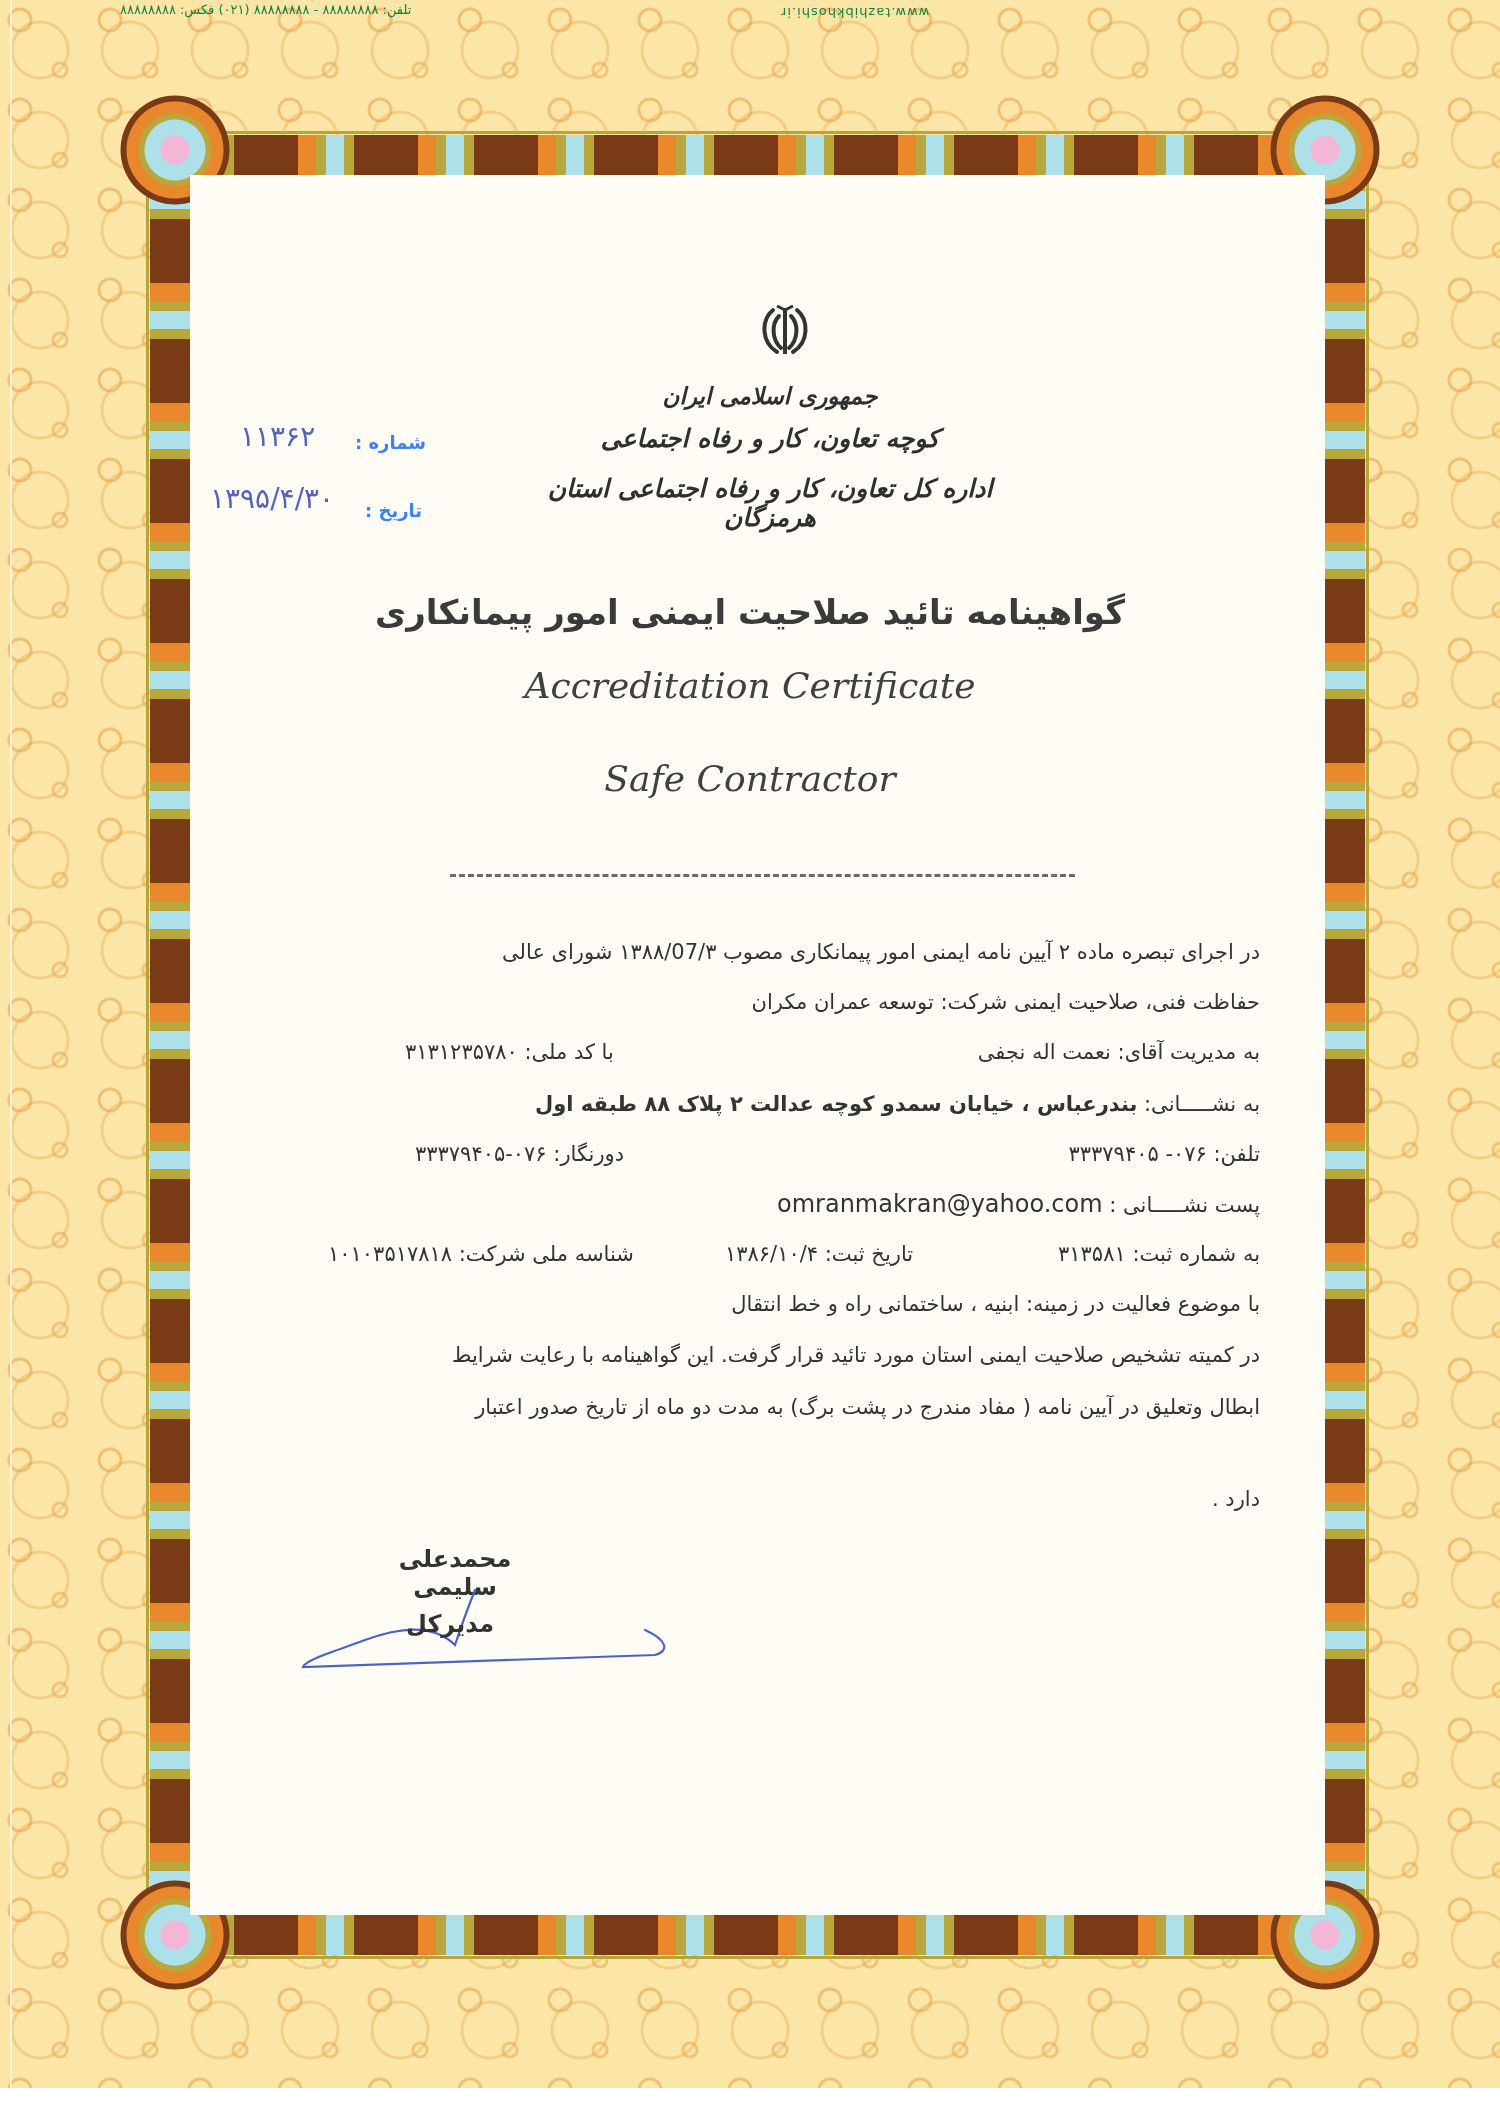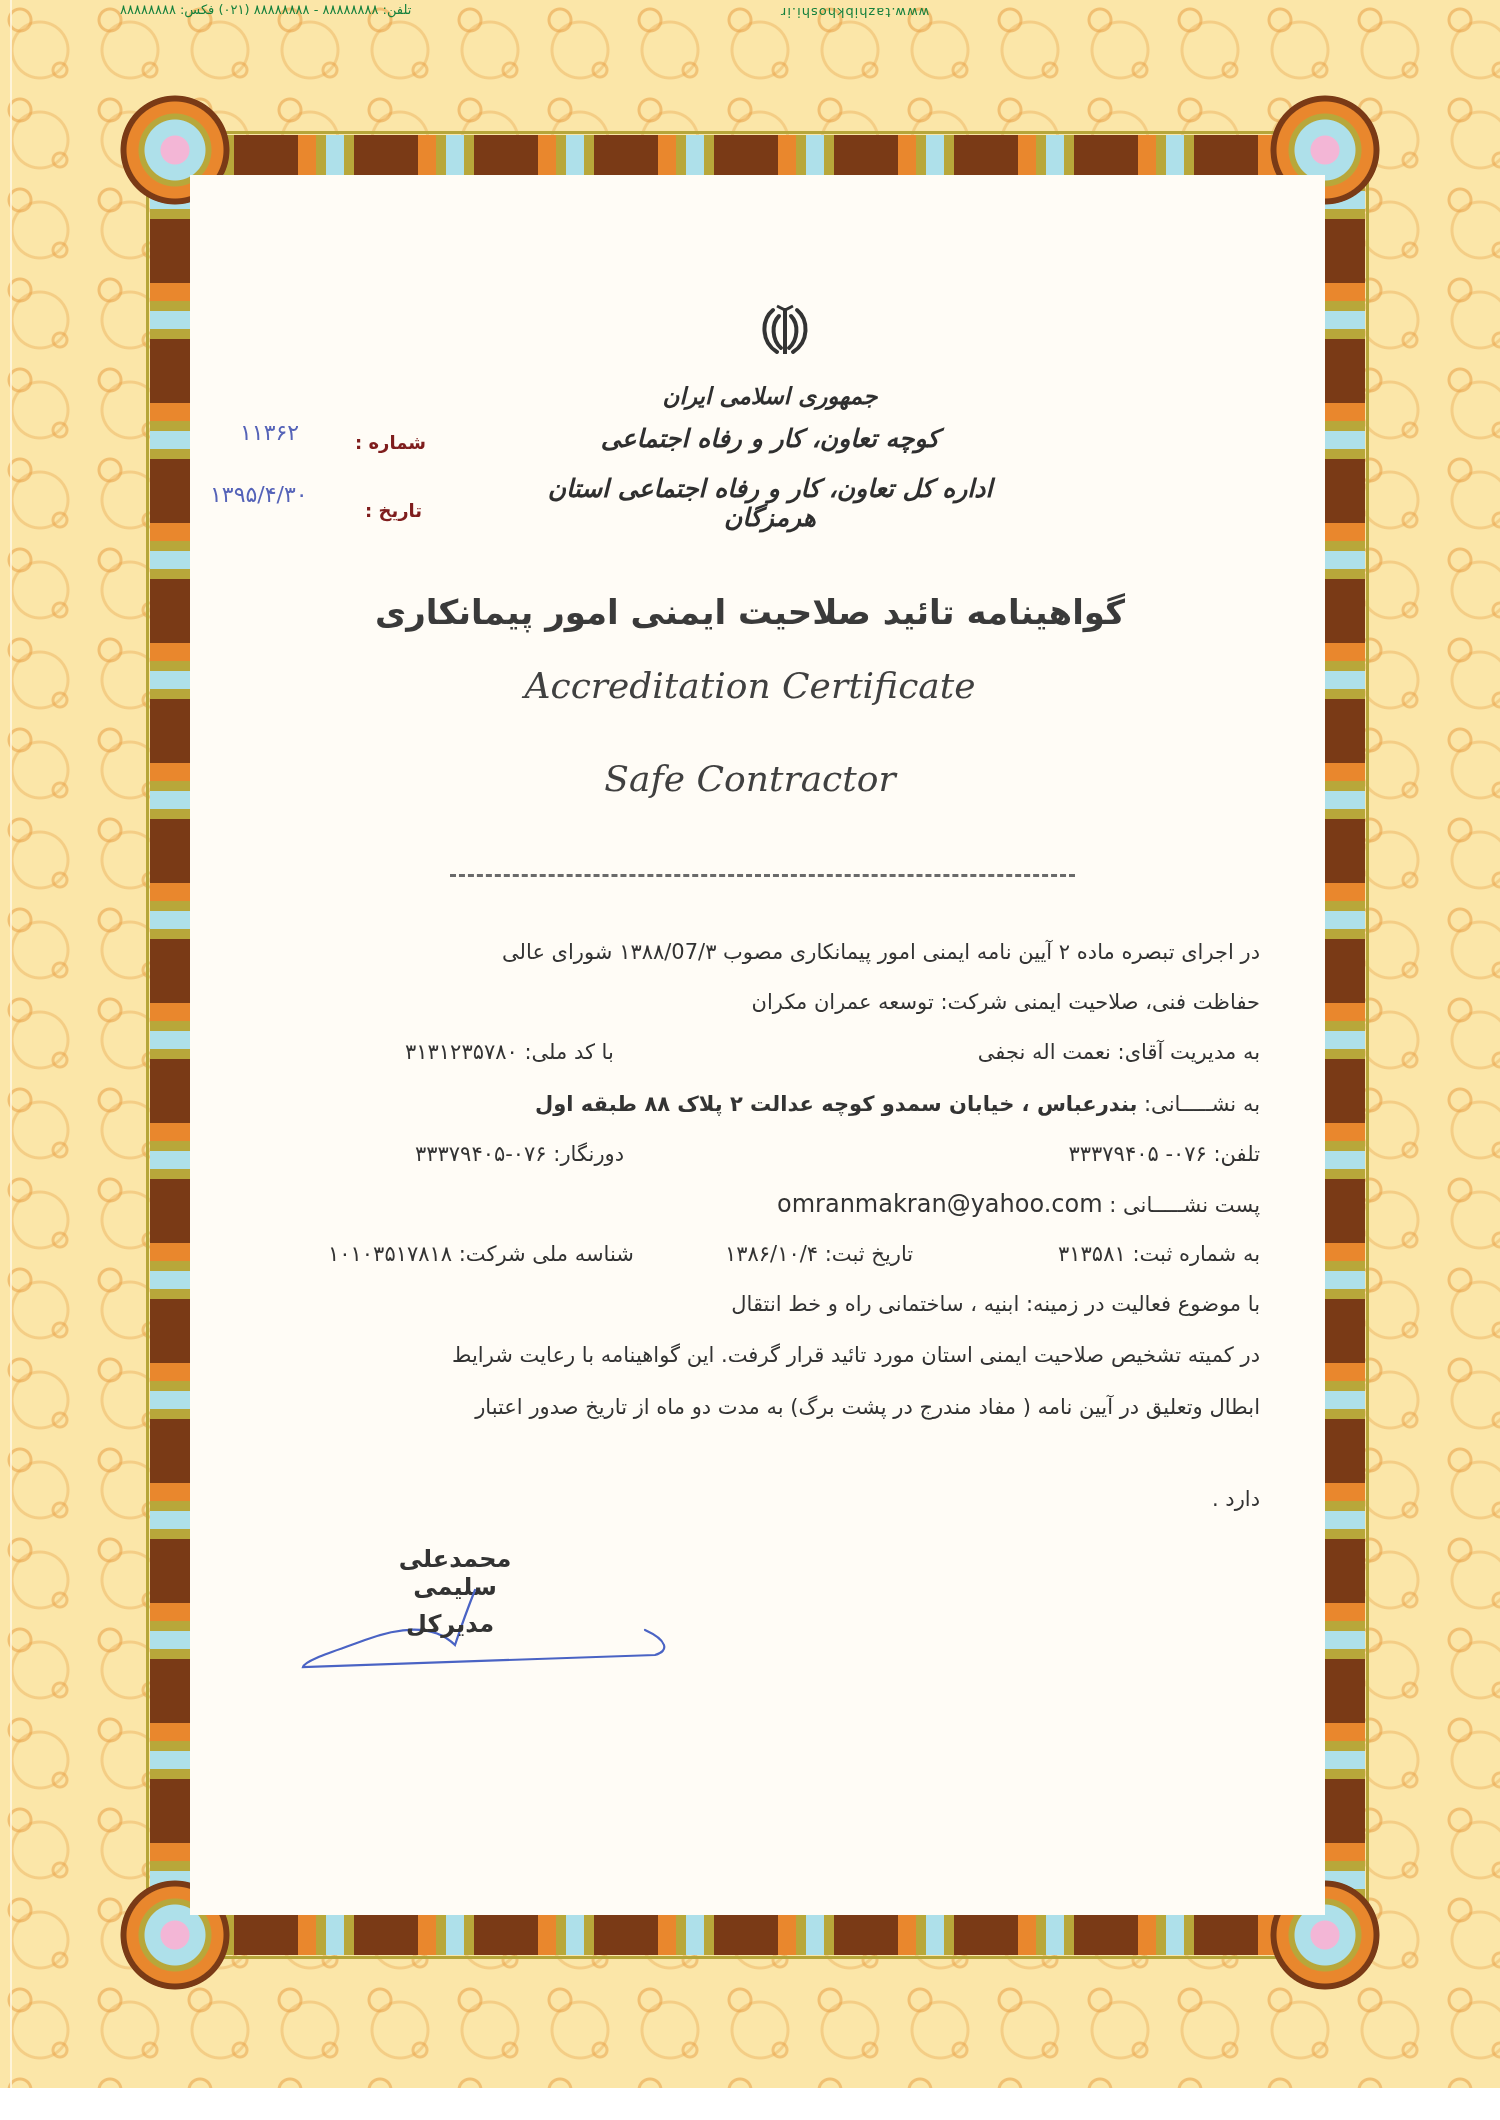--- a/index.html
+++ b/index.html
@@ -32,22 +32,22 @@
   .corner.bl{left:120px;top:1880px;}
   .corner.br{left:1270px;top:1880px;}
   .panel{position:absolute;left:190px;top:175px;width:1135px;height:1740px;background:#fffcf6;}
 
   .emblem{position:absolute;left:755px;top:300px;width:60px;height:60px;}
   .gov{position:absolute;left:560px;width:420px;text-align:center;direction:rtl;font-family:"DejaVu Serif",serif;font-style:italic;color:#2f2f2f;}
   .gov.l1{top:382px;font-size:23px;font-weight:bold;}
   .gov.l2{top:424px;font-size:25px;font-weight:bold;}
   .gov.l3{top:474px;font-size:25px;font-weight:bold;left:520px;width:500px;}
 
-  .meta-label{position:absolute;direction:rtl;font-size:18px;font-weight:bold;color:#7f1d1d;}
-  .meta-value{position:absolute;font-size:22px;color:#5563b8;font-family:"DejaVu Sans",sans-serif;letter-spacing:2px;}
+  .meta-label{position:absolute;direction:rtl;font-size:18px;font-weight:bold;color:#3b82f6;}
+  .meta-value{position:absolute;font-size:28px;color:#5563b8;font-family:"DejaVu Sans",sans-serif;letter-spacing:2px;}
 
   .title-fa{position:absolute;left:300px;top:572px;width:900px;text-align:center;direction:rtl;font-size:34px;font-weight:bold;color:#3a3a3a;margin-top:20px;}
   .title-en{position:absolute;left:400px;width:700px;text-align:center;font-family:"DejaVu Serif",serif;font-style:italic;font-size:36px;color:#404040;}
   .title-en.a{top:665px;}
   .title-en.b{top:758px;}
   .divider{position:absolute;left:450px;top:874px;width:625px;height:0;border-top:3px dashed #6a6a6a;}
 
   .body-line{position:absolute;right:240px;direction:rtl;text-align:right;font-size:21px;color:#333;white-space:nowrap;}
   .body-line b{font-weight:bold;}
   .col2{position:absolute;direction:rtl;font-size:21px;color:#333;white-space:nowrap;}

